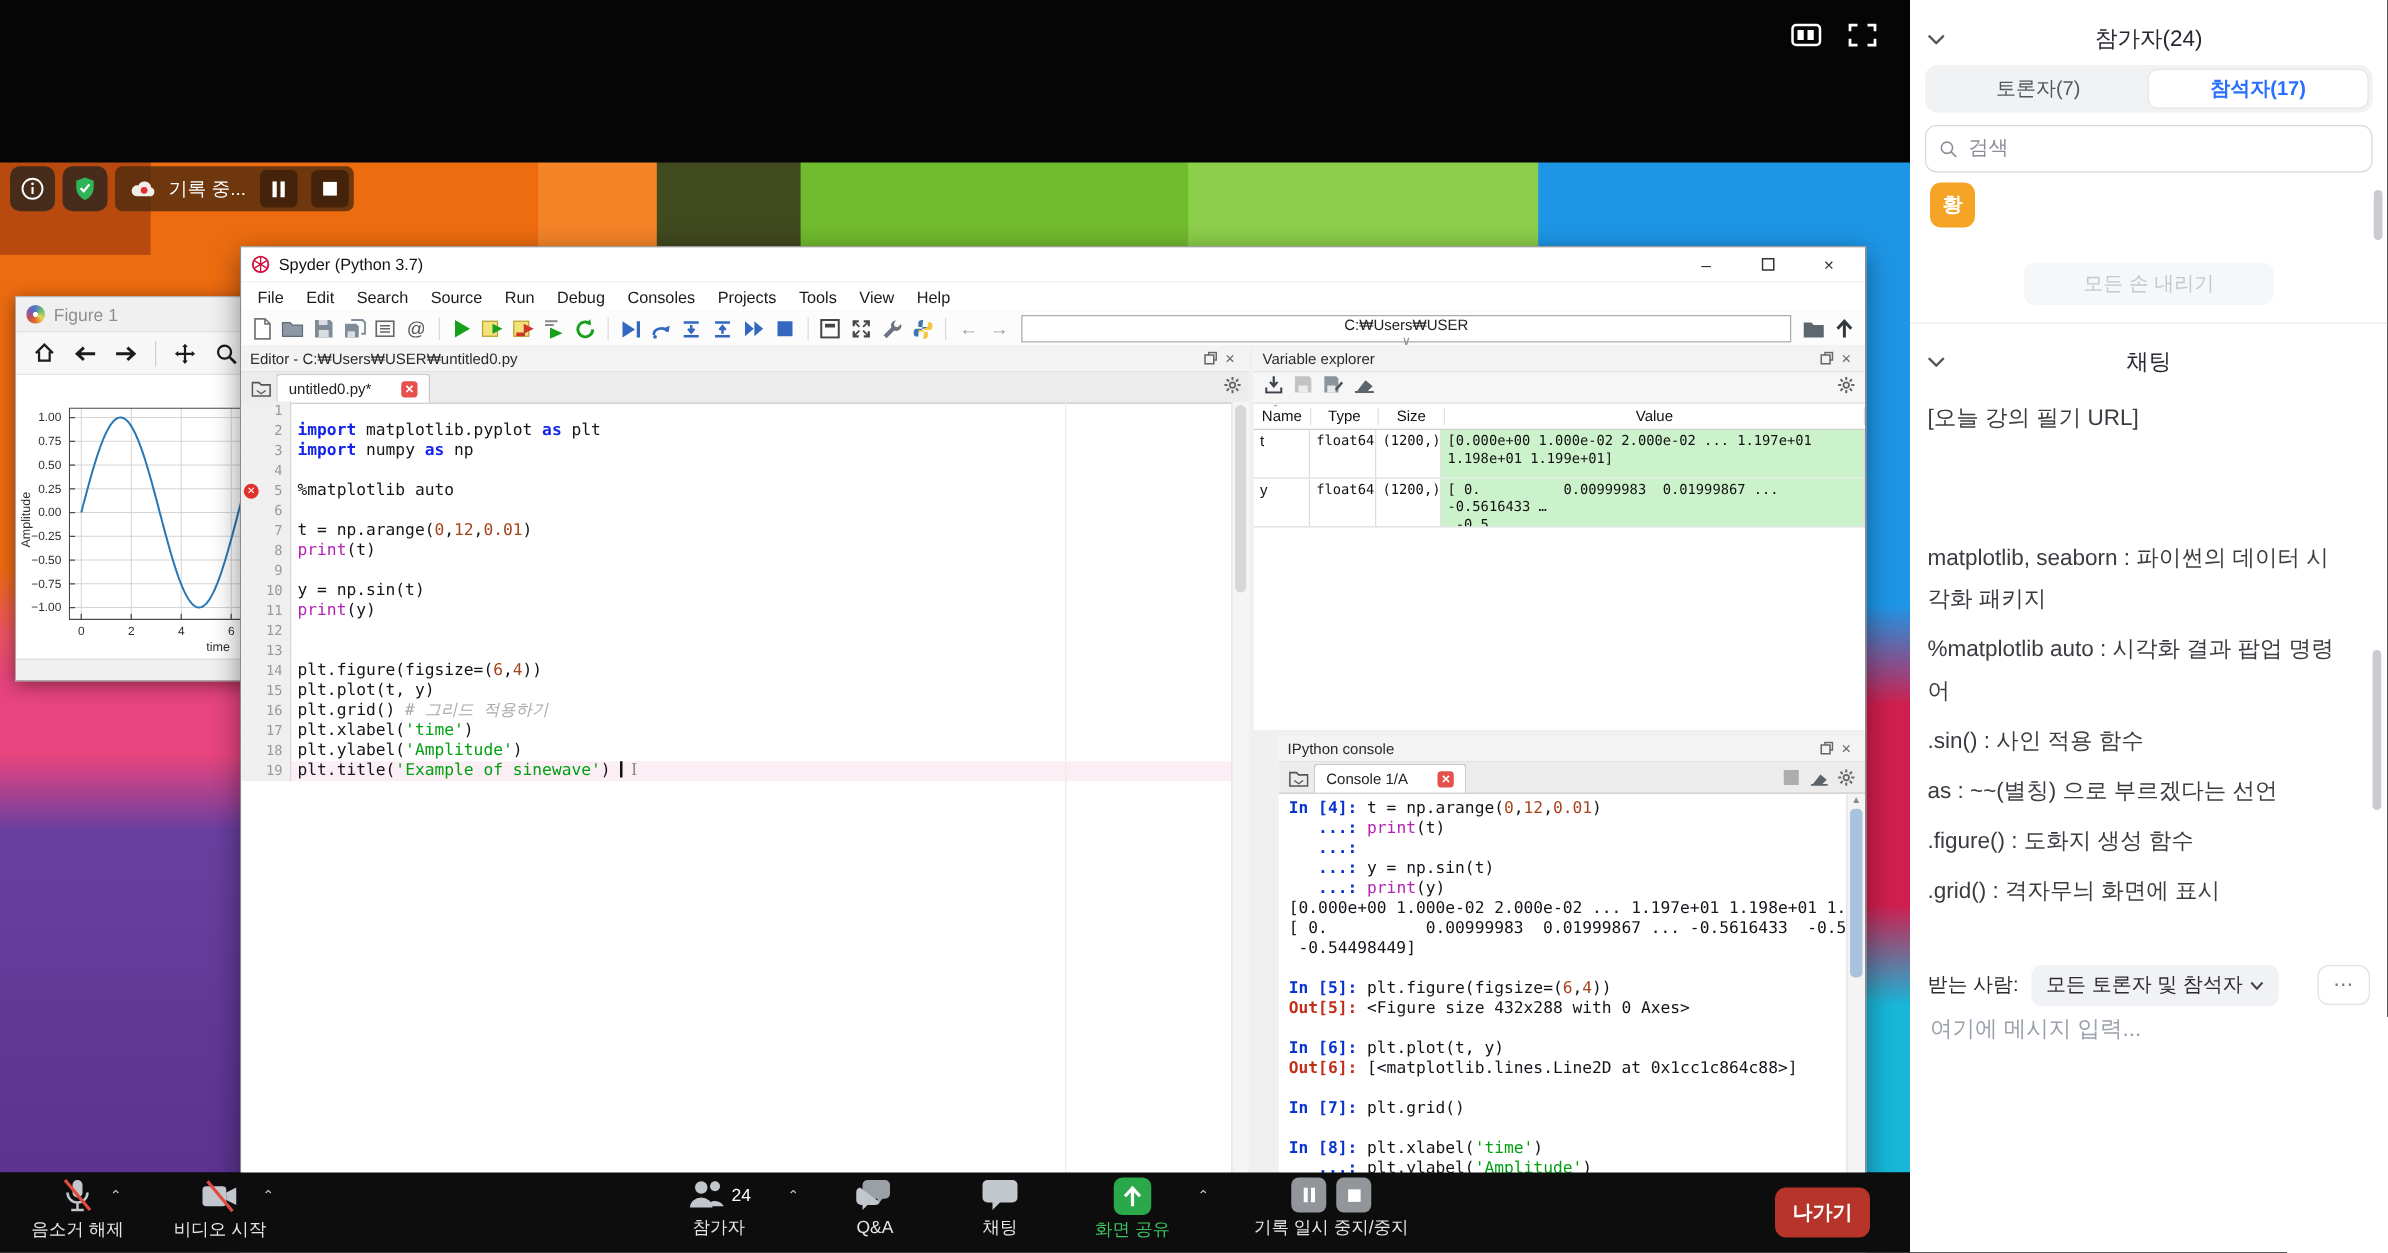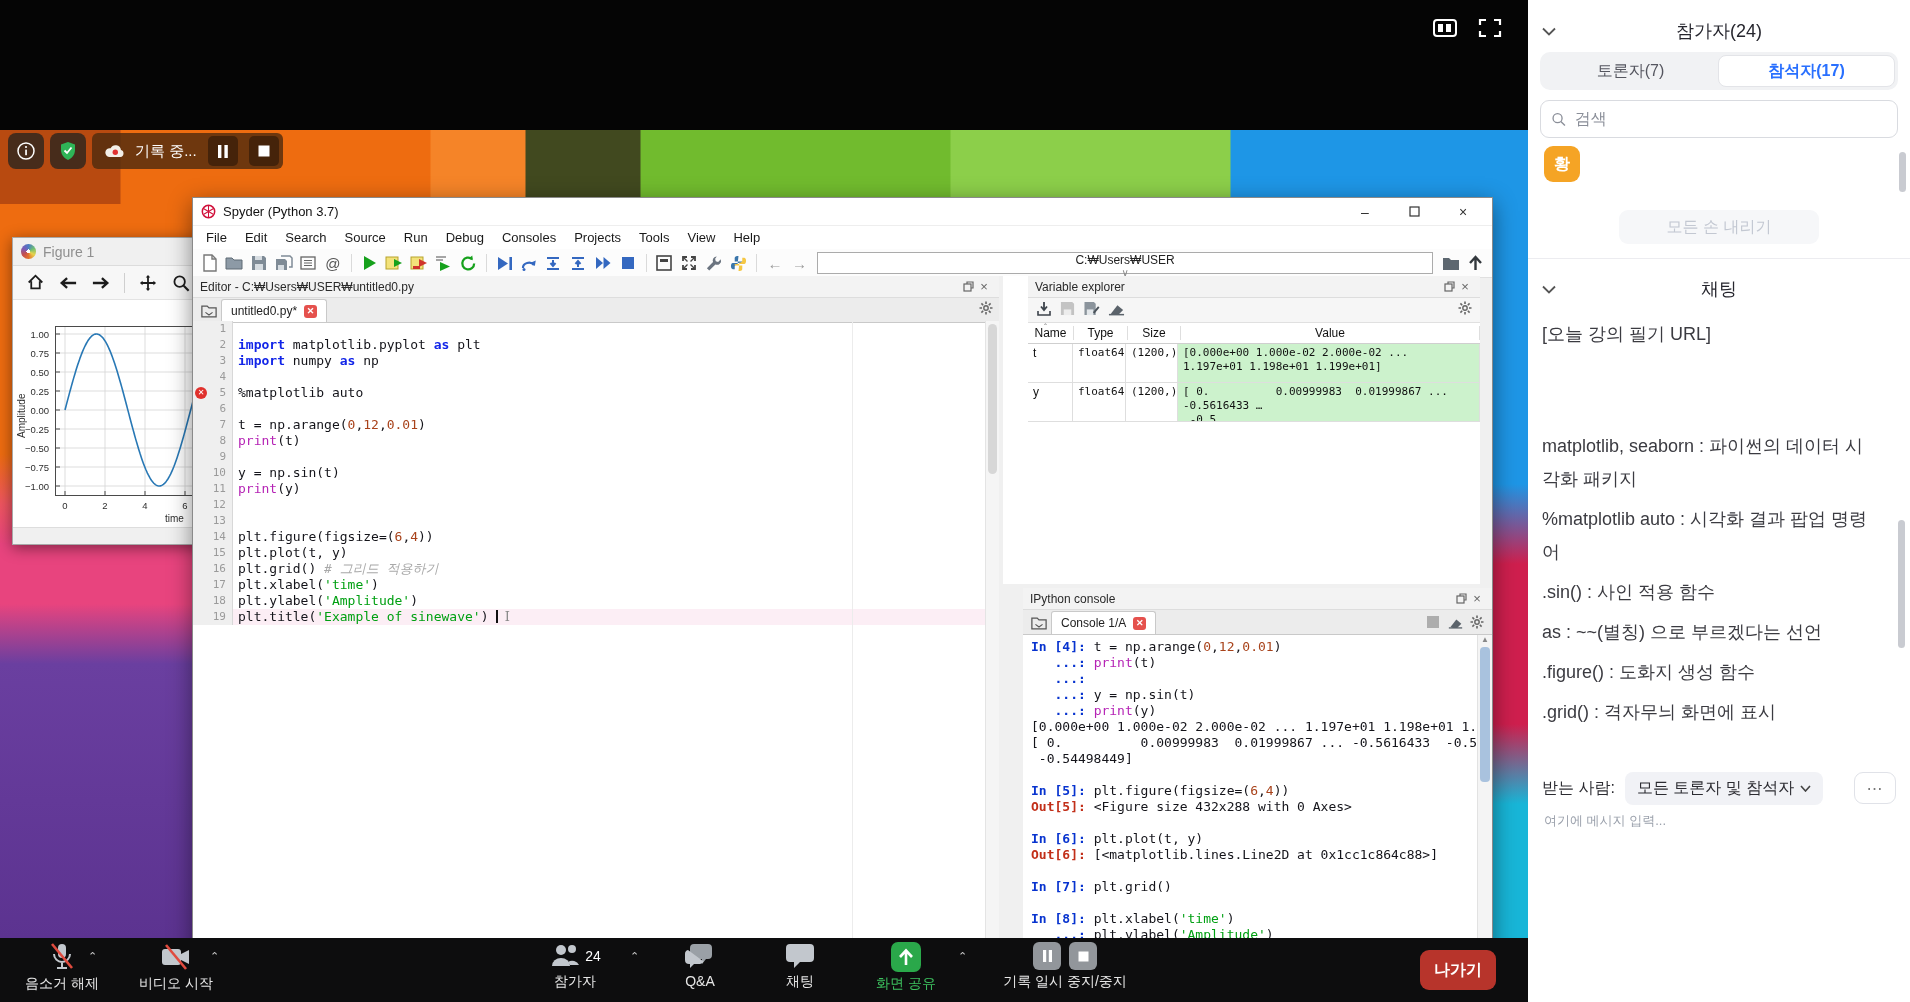--- a/index.html
+++ b/index.html
@@ -54,21 +54,21 @@
   .nav-arrow{font-size:15px;color:#9a9a9a;font-weight:bold;}
   #path-combo{width:612px;height:20px;border:1px solid #ababab;background:#fff;font-size:12px;color:#222;
     display:flex;align-items:center;padding:0 6px;justify-content:space-between;margin:0 4px;cursor:pointer;flex-direction:column;}
   #path-combo .chev{color:#888;font-size:10px;}
   .pane-header{height:21px;background:#f3f3f3;display:flex;align-items:center;font-size:12px;color:#2a2a2a;padding:0 7px;border-bottom:1px solid #ddd;}
   .pane-header .ph-sp{flex:1;}
   .ph-ico{width:16px;height:16px;display:flex;align-items:center;justify-content:center;color:#666;font-size:13px;cursor:pointer;}
   .tab-row{height:24px;background:#ececec;border-bottom:1px solid #c9c9c9;display:flex;align-items:flex-end;padding-left:4px;}
   .tab-folder{width:24px;height:22px;display:flex;align-items:center;justify-content:center;cursor:pointer;}
   .tab{background:#fff;border:1px solid #c9c9c9;border-bottom:none;border-radius:3px 3px 0 0;height:22px;
-    display:flex;align-items:center;gap:7px;padding:0 9px;font-size:12px;color:#222;cursor:pointer;}
+    display:flex;align-items:center;gap:24px;padding:0 9px;font-size:12px;color:#222;cursor:pointer;}
   .tab-close{width:13px;height:13px;border-radius:3px;background:#e5514d;color:#fff;font-size:9px;line-height:13px;text-align:center;font-weight:bold;cursor:pointer;}
   .tab-gear{margin-left:auto;margin-right:6px;align-self:center;cursor:pointer;}
   
   #ed-pane{position:absolute;left:0;top:78px;width:806px;bottom:0;background:#fff;}
   #ed-area{position:absolute;left:0;top:45px;right:0;bottom:0;overflow:hidden;font-family:"DejaVu Sans Mono",monospace;font-size:13px;}
   #ed-guide{position:absolute;left:659px;top:0;bottom:0;width:1px;background:#ececec;}
   .ed-line{display:flex;height:16px;line-height:16px;white-space:pre;}
   .ed-num{width:40px;background:#efefef;border-right:1px solid #d8d8d8;color:#9a9a9a;font-size:11px;
     text-align:right;padding-right:6px;box-sizing:border-box;position:relative;flex:none;}
   .ed-err{position:absolute;left:2px;top:2px;width:12px;height:12px;border-radius:50%;background:#e0312d;
@@ -77,21 +77,21 @@
   .ed-code.current{background:#fceef5;}
   .caret{display:inline-block;width:1.5px;height:13px;background:#111;vertical-align:-2px;}
   .ibeam{color:#8a8a8a;font-family:"DejaVu Serif",serif;margin-left:7px;font-size:13px;}
   #ed-scroll{position:absolute;right:0;top:45px;width:13px;bottom:0;background:#f5f5f5;border-left:1px solid #e4e4e4;}
   #ed-thumb{position:absolute;left:2px;top:3px;width:9px;height:150px;background:#d7d7d7;border-radius:5px;cursor:pointer;}
   
   .sg-t{color:#14141a;} .sg-k{color:#1225e8;font-weight:bold;} .sg-s{color:#00a012;}
   .sg-n{color:#a8421a;} .sg-p{color:#b523b5;} .sg-c{color:#a9a9a9;font-style:italic;}
   .sg-in{color:#0733cf;font-weight:bold;} .sg-out{color:#c22f19;font-weight:bold;}
   
-  #var-pane{position:absolute;left:810px;top:78px;right:12px;height:308px;background:#fff;padding-left:25px;}
+  #var-pane{position:absolute;left:810px;top:78px;right:0;height:308px;background:#fff;}
   .var-toolbar{height:24px;background:#f6f6f6;border-bottom:1px solid #e0e0e0;display:flex;align-items:center;gap:8px;padding:0 8px;}
   .var-toolbar .sp{flex:1;}
   #var-cols{display:flex;height:20px;border-bottom:1px solid #cfcfcf;font-size:12px;color:#111;align-items:center;}
   .vh{text-align:center;border-right:1px solid #dedede;position:relative;}
   .var-row{display:flex;border-bottom:1px solid #dedede;font-size:12px;color:#111;cursor:pointer;}
   .vc{border-right:1px solid #dedede;padding:2px 5px;box-sizing:border-box;}
   .vc-name{width:45px;} .vc-type{width:53px;font-family:"DejaVu Sans Mono",monospace;font-size:11px;}
   .vc-size{width:52px;font-family:"DejaVu Sans Mono",monospace;font-size:11px;}
   .vc-value{flex:1;background:#ccf2cc;font-family:"DejaVu Sans Mono",monospace;font-size:11px;line-height:14px;white-space:pre-wrap;overflow:hidden;height:38px;}
   .var-sort{position:absolute;top:-4px;left:16px;font-size:9px;color:#888;}
@@ -135,21 +135,21 @@
     color:#c3c8d2;font-size:16px;display:flex;align-items:center;justify-content:center;cursor:default;}
   .panel-div{position:absolute;left:0;right:0;height:1px;background:#ececf0;}
   #chat-msgs{position:absolute;left:14px;right:30px;top:318px;height:420px;overflow:hidden;}
   .chat-msg{font-size:18px;color:#3b3b41;line-height:33px;margin-bottom:7px;}
   .msg-gap{height:72px;}
   #chat-scroll-thumb{position:absolute;right:5px;top:520px;width:7px;height:128px;border-radius:4px;background:#c9cbd1;cursor:pointer;}
   #chat-footer{position:absolute;left:14px;right:14px;top:768px;height:40px;display:flex;align-items:center;gap:10px;}
   #to-label{font-size:16px;color:#2b2b31;}
   #to-pill{background:#f1f2f6;border-radius:8px;padding:6px 12px;font-size:16px;color:#2b2b31;display:flex;align-items:center;gap:6px;cursor:pointer;}
   #more-btn{margin-left:auto;width:40px;height:30px;border:1px solid #e0e2e8;border-radius:9px;display:flex;align-items:center;justify-content:center;color:#777;font-size:16px;letter-spacing:1px;cursor:pointer;}
-  #msg-input{position:absolute;left:14px;right:14px;top:812px;border:none;outline:none;font-size:13px;color:#333;font-family:"Liberation Sans",sans-serif;background:transparent;}
+  #msg-input{position:absolute;left:14px;right:14px;top:812px;border:none;outline:none;font-size:18px;color:#333;font-family:"Liberation Sans",sans-serif;background:transparent;}
   #msg-input::placeholder{color:#9ba1ac;}
 </style>
 </head>
 <body>
 
 <div id="stage">
   <div id="main-left">
     <div class="wp-top"></div>
     <div class="wp-left"></div>
     <div class="wp-right"></div>

